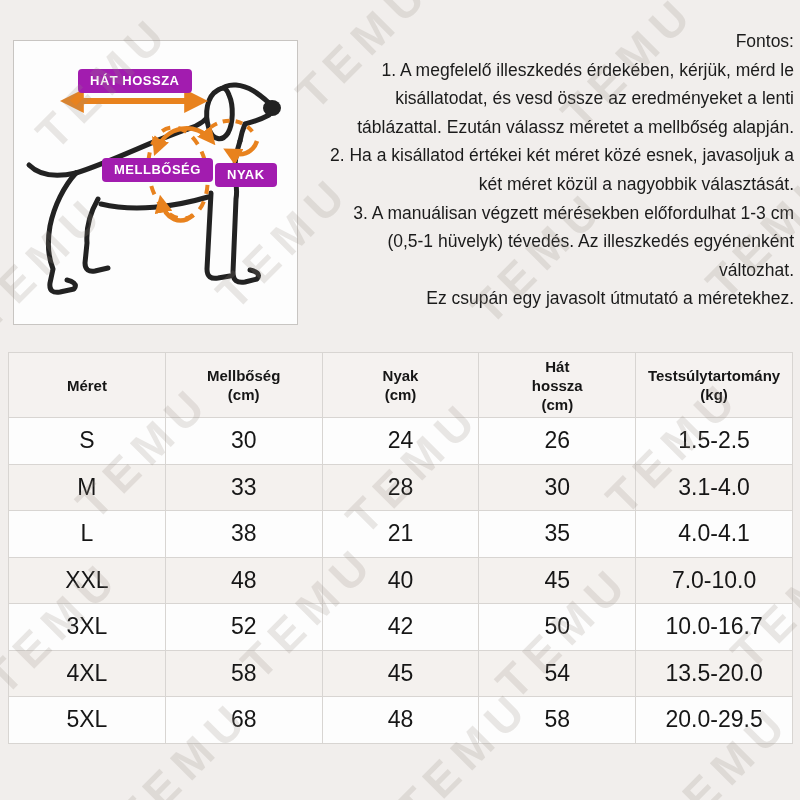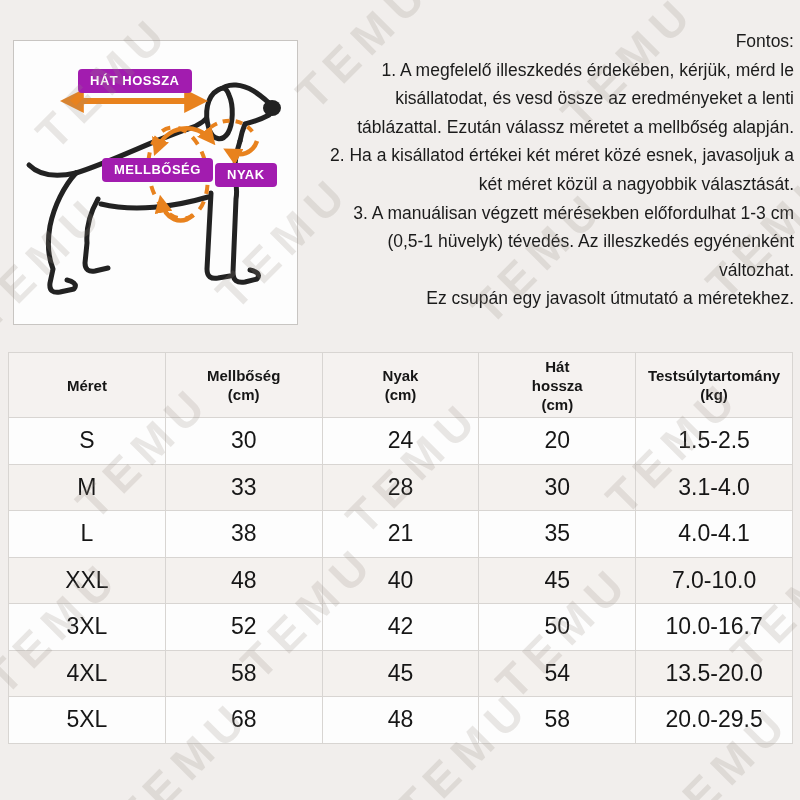--- a/index.html
+++ b/index.html
@@ -98,21 +98,21 @@
 (cm)</th>
         <th>Testsúlytartomány
 (kg)</th>
       </tr>
     </thead>
     <tbody>
       <tr>
         <td>S</td>
         <td>30</td>
         <td>24</td>
-        <td>20</td>
+        <td>26</td>
         <td>1.5-2.5</td>
       </tr>
       <tr>
         <td>M</td>
         <td>33</td>
         <td>28</td>
         <td>30</td>
         <td>3.1-4.0</td>
       </tr>
       <tr>

